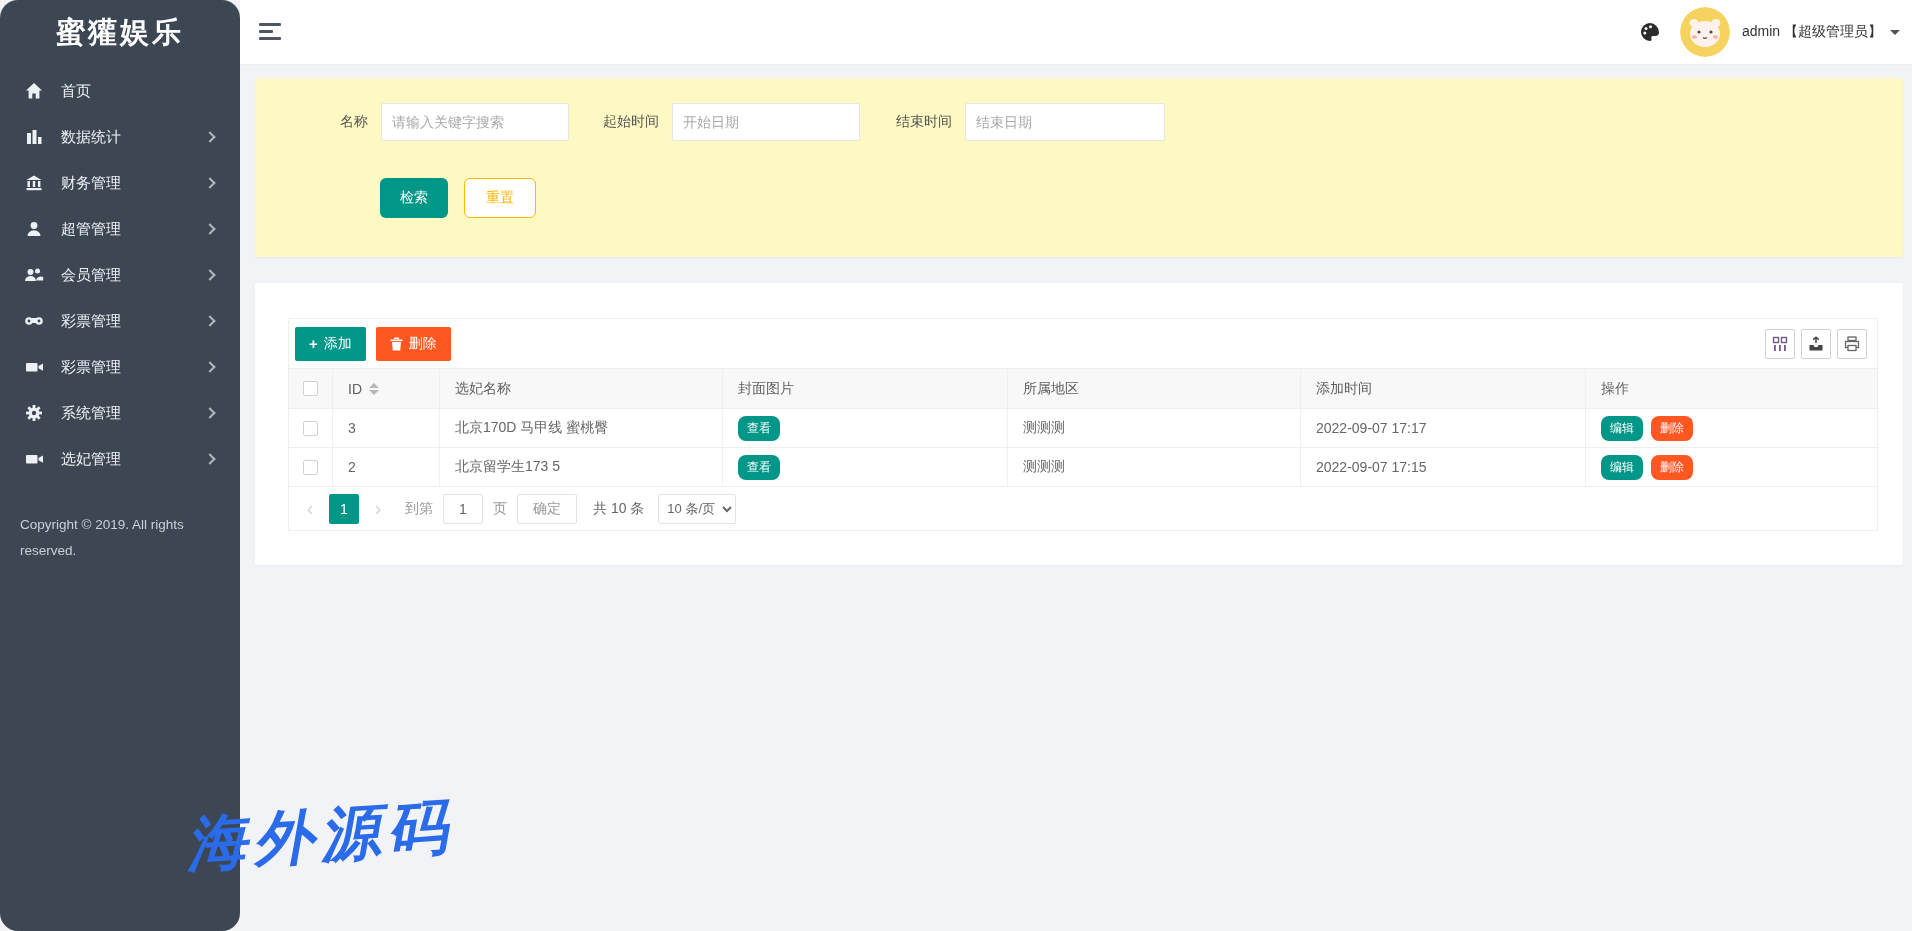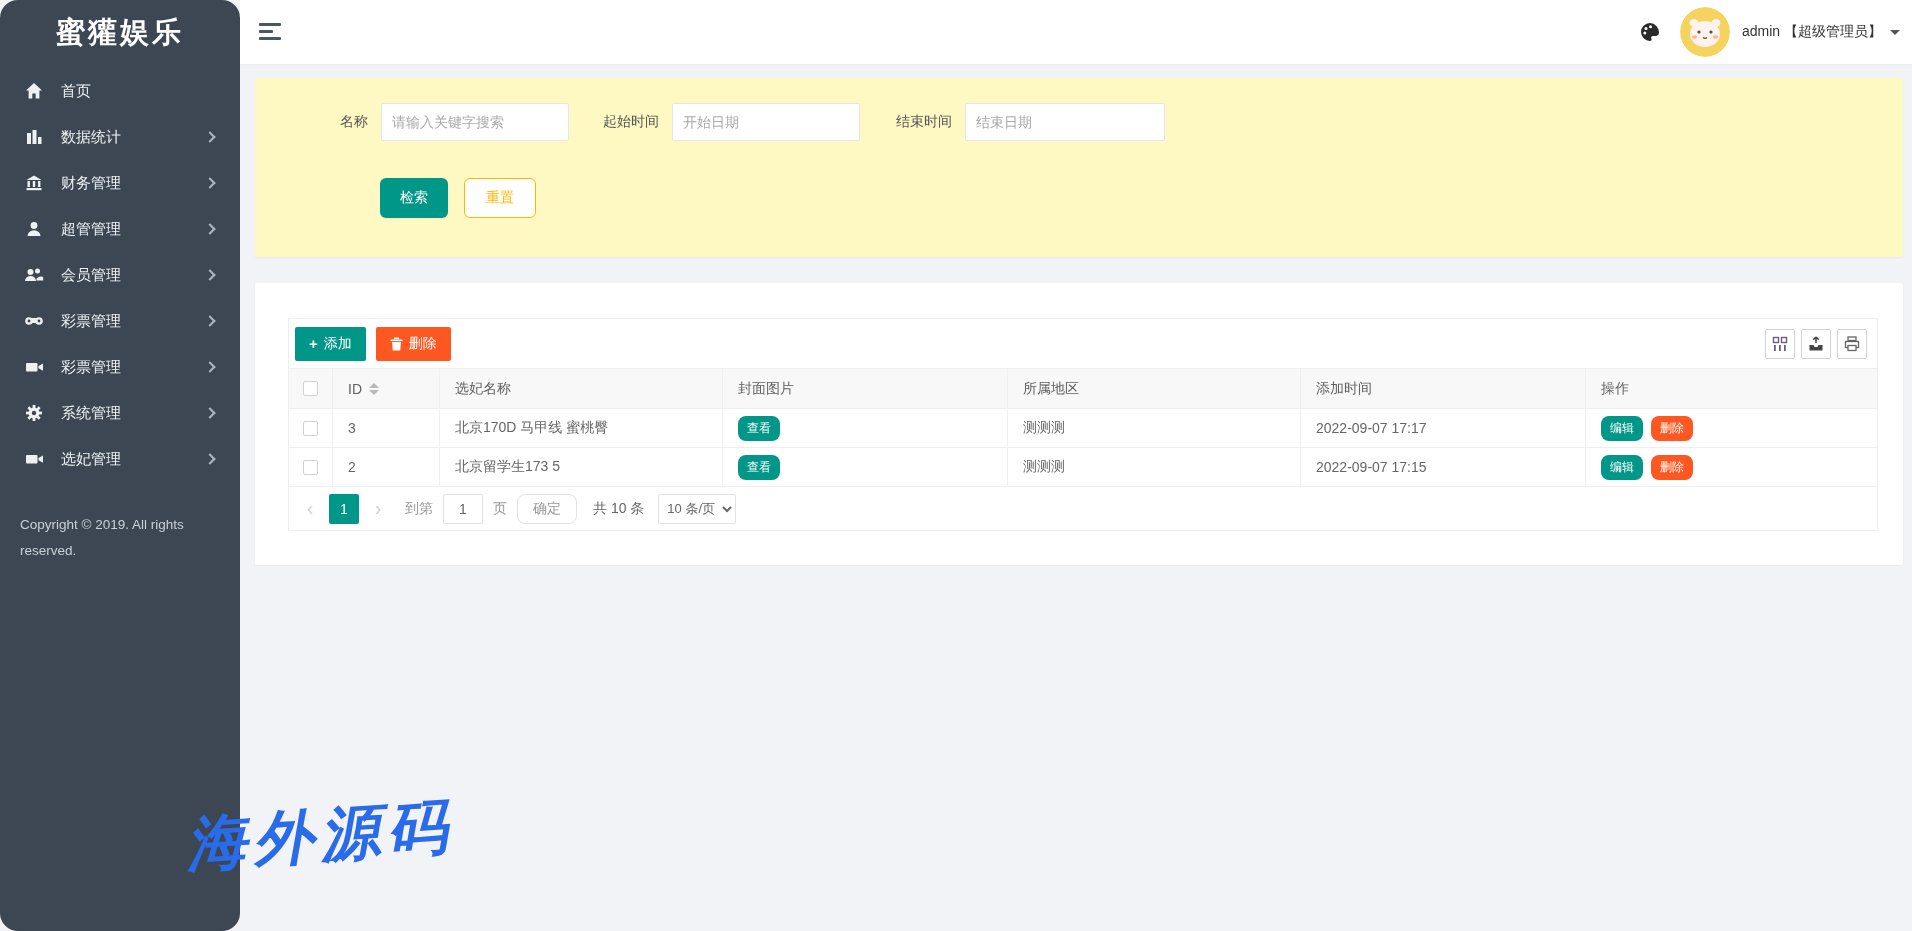--- a/index.html
+++ b/index.html
@@ -120,21 +120,21 @@
     padding:4px 9px; cursor:pointer; font-family:"Liberation Sans","DejaVu Sans",sans-serif;
   }
   .mini-green { background:#009688; }
   .mini-orange { background:#ff5722; margin-left:8px; }
   
   .pager { height:44px; border-top:1px solid #eee; display:flex; align-items:center; padding-left:6px; font-size:14px; color:#666; }
   .pg-arrow { width:30px; height:30px; display:flex; align-items:center; justify-content:center; color:#d2d2d2; font-size:20px; cursor:pointer; }
   .pg-cur { width:30px; height:30px; background:#009688; color:#fff; border-radius:2px; display:flex; align-items:center; justify-content:center; margin:0 4px; font-size:14px; }
   .pg-label { margin-left:12px; color:#999; }
   .pg-input { width:40px; height:30px; border:1px solid #e2e2e2; border-radius:2px; text-align:center; font-size:14px; color:#666; margin:0 10px; outline:none; }
-  .pg-confirm { height:30px; padding:0 15px; margin-left:10px; background:#fff; border:1px solid #e2e2e2; border-radius:8px; color:#999; font-size:14px; cursor:pointer; font-family:"Liberation Sans","DejaVu Sans",sans-serif;}
+  .pg-confirm { height:30px; padding:0 15px; margin-left:10px; background:#fff; border:1px solid #e2e2e2; border-radius:2px; color:#999; font-size:14px; cursor:pointer; font-family:"Liberation Sans","DejaVu Sans",sans-serif;}
   .pg-total { margin-left:16px; color:#666; }
   .pg-select { margin-left:14px; height:30px; border:1px solid #e2e2e2; border-radius:2px; color:#666; font-size:13px; background:#fff; outline:none; padding:0 4px; font-family:"Liberation Sans","DejaVu Sans",sans-serif;}
   
   .watermark {
     position:absolute; left:186px; top:796px; z-index:60;
     font-family:"DejaVu Serif", serif; font-style:italic; font-weight:bold;
     font-size:60px; color:#2a6be9; letter-spacing:7px;
     transform:rotate(-4deg); pointer-events:none;
   }
 </style>

